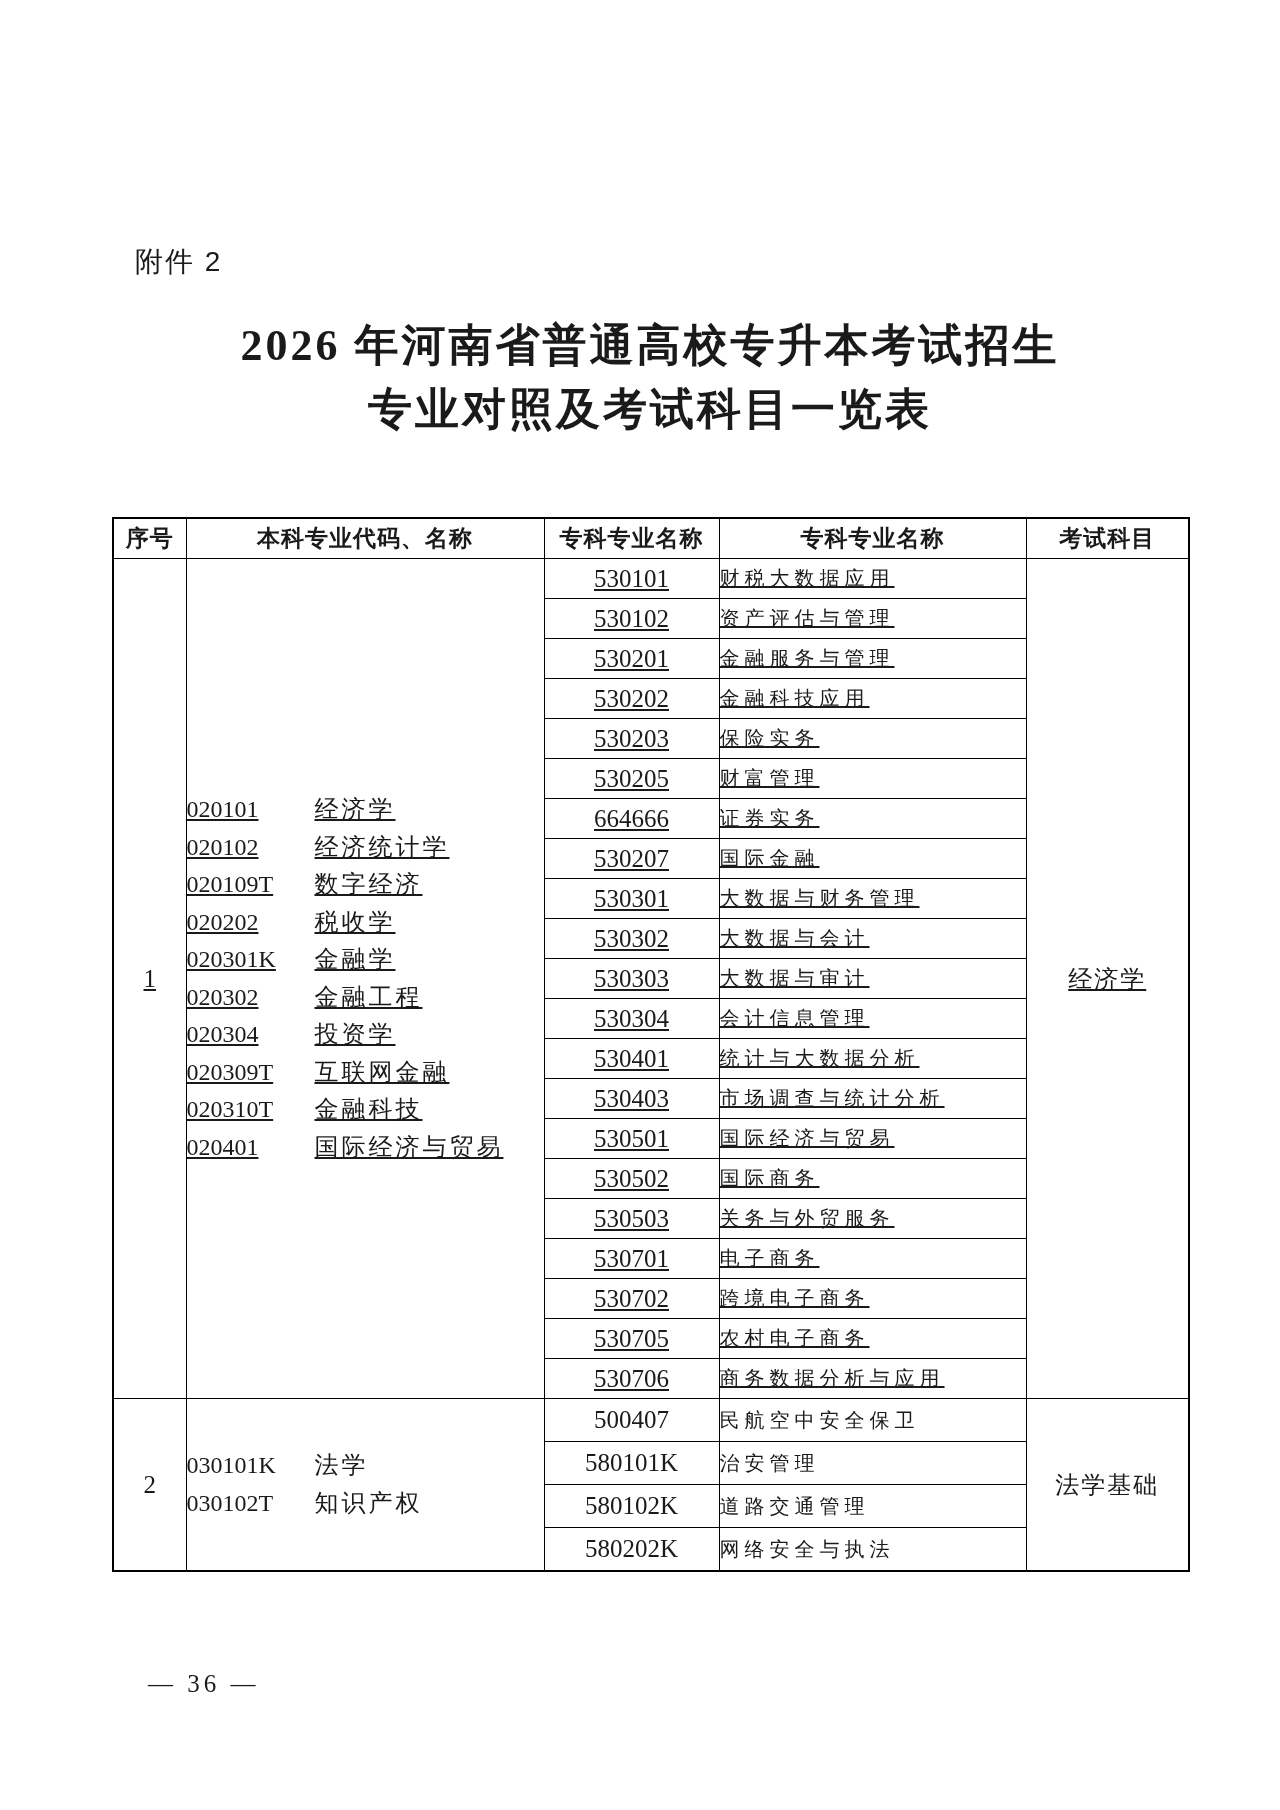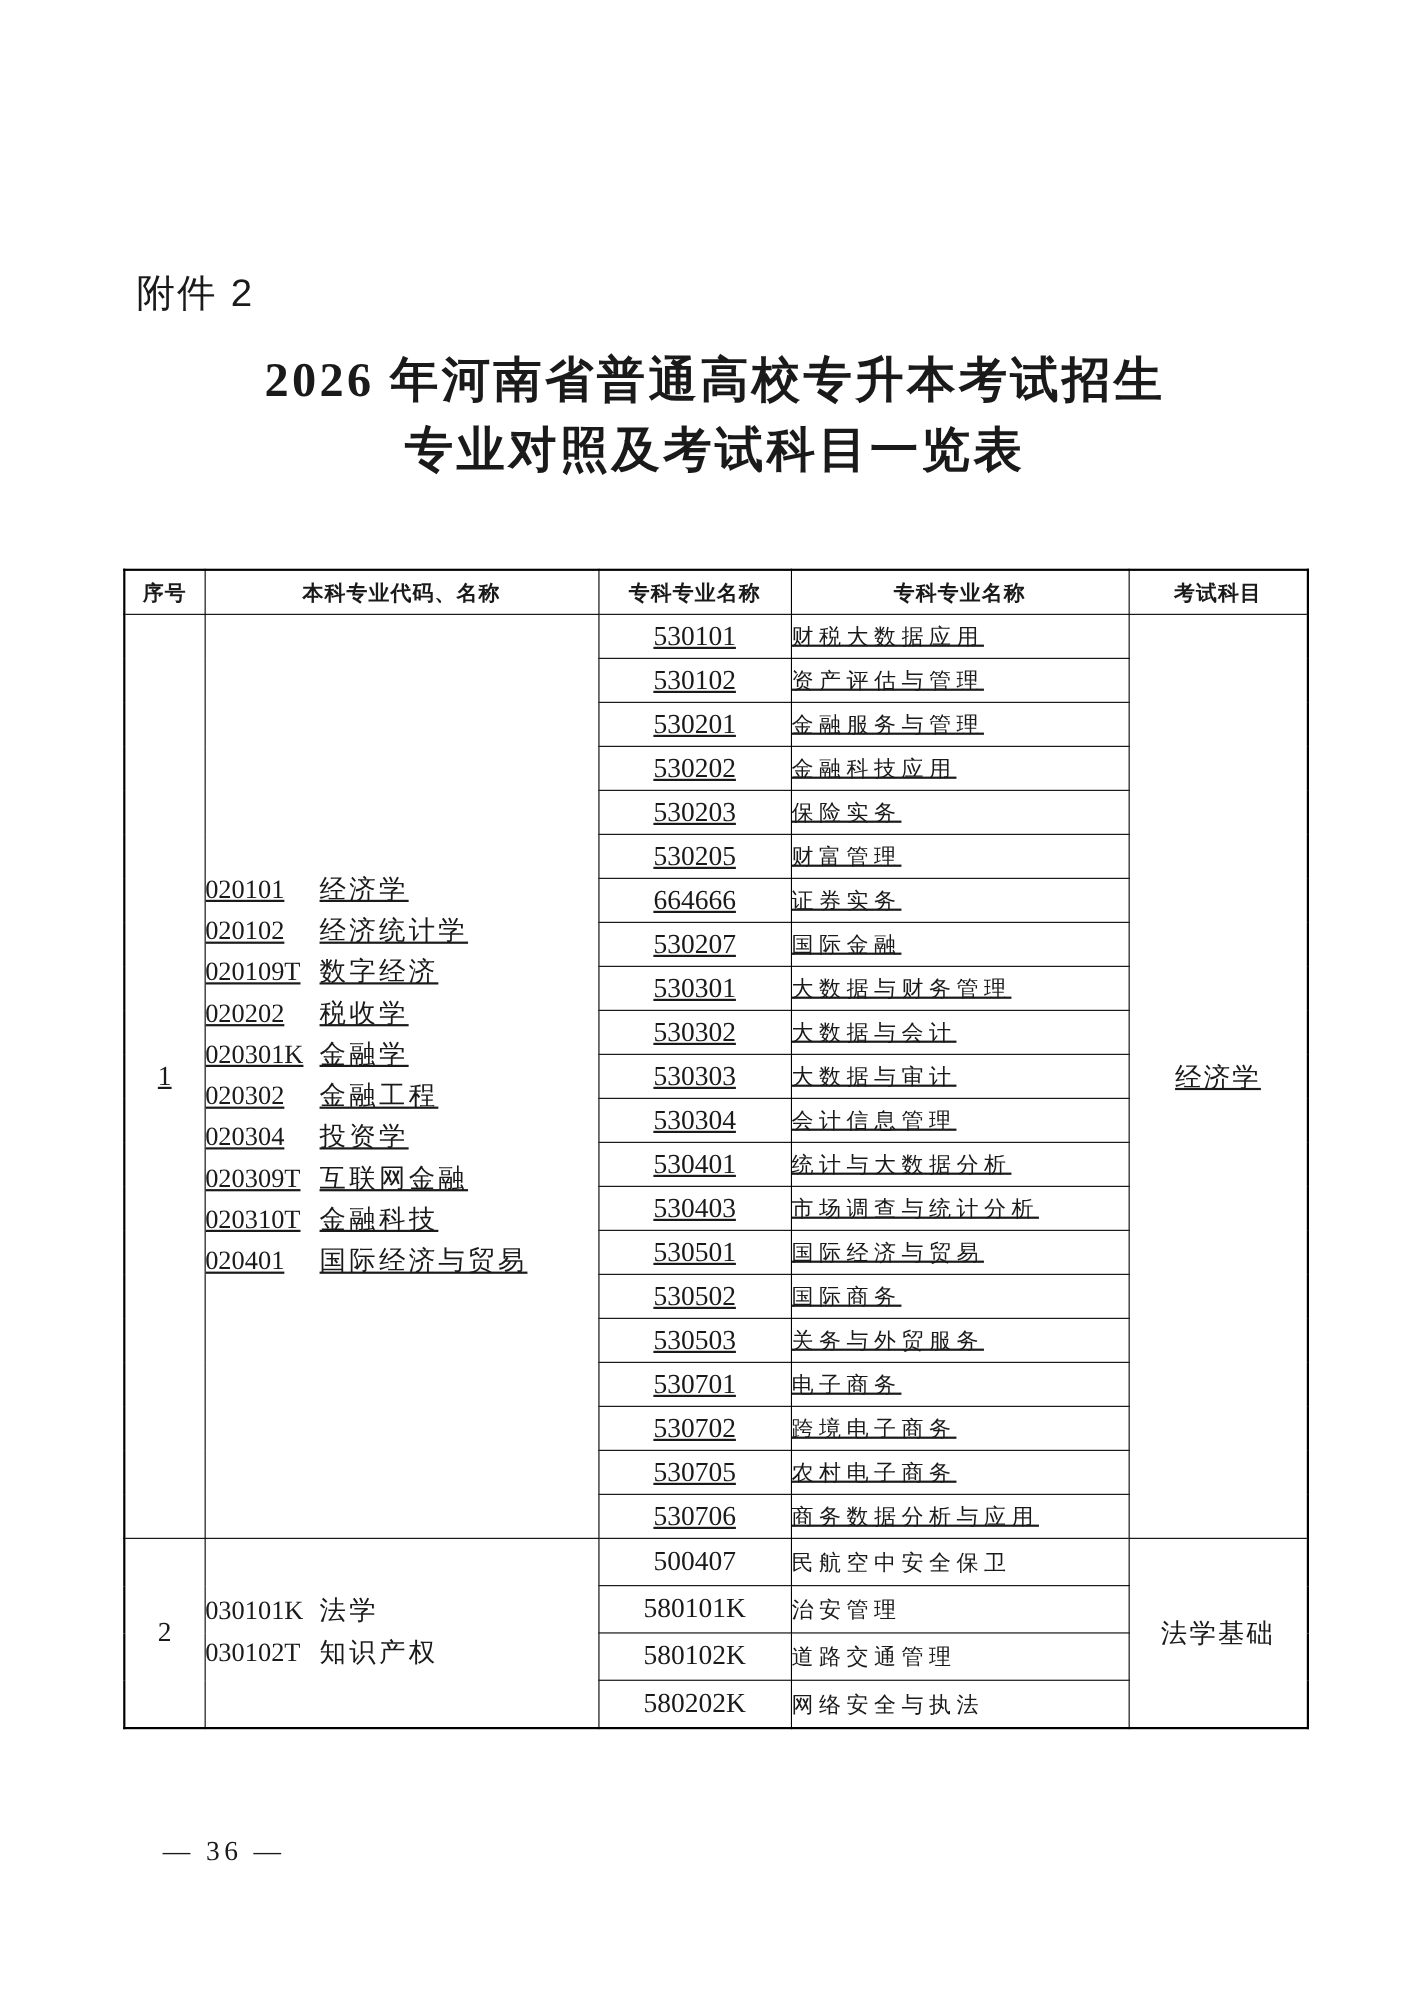--- a/index.html
+++ b/index.html
@@ -7,23 +7,23 @@
     position:relative;
     width:1280px;
     height:1810px;
     background:#ffffff;
     font-family:"Liberation Serif","DejaVu Serif",serif;
     color:#1a1a1a;
     overflow:hidden;
   }
   .attachment {
     position:absolute;
-    left:124px;
+    left:135px;
     top:243px;
-    font-size:35px;
+    font-size:28px;
     font-family:"Liberation Sans","DejaVu Sans",sans-serif;
     letter-spacing:2px;
   }
   .title {
     position:absolute;
     left:112px;
     top:314px;
     width:1076px;
     text-align:center;
     font-weight:bold;
@@ -43,30 +43,30 @@
   }
   table.majors th, table.majors td {
     border:1px solid #000;
     padding:0;
     vertical-align:middle;
     overflow:hidden;
   }
   table.majors th {
     font-family:"Liberation Sans","DejaVu Sans",sans-serif;
     font-weight:bold;
-    font-size:19px;
+    font-size:23px;
     height:39px;
     letter-spacing:1px;
     text-align:center;
   }
   tr.s1 td { height:39px;text-decoration:underline; }
   tr.s2 td { height:42px; }
   .c-index { text-align:center; font-size:25px; }
   .c-ug { padding:0 4px 0 3px; }
-  .ug-line { display:flex; align-items:baseline; font-size:24px; line-height:37.5px; white-space:nowrap; }
+  .ug-line { display:flex; align-items:baseline; font-size:24px; line-height:37.5px; white-space:nowrap;gap:24px; }
   .ug-code { flex:0 0 104px; }
   .ug-name { letter-spacing:3px; }
   .c-code { text-align:center; font-size:25px; }
   .c-name { padding-left:9px; font-size:20px; letter-spacing:5px; white-space:nowrap; }
   .c-exam { text-align:center; font-size:24px; letter-spacing:2px; }
   .footer {
     position:absolute;
     left:148px;
     top:1670px;
     font-size:25px;

